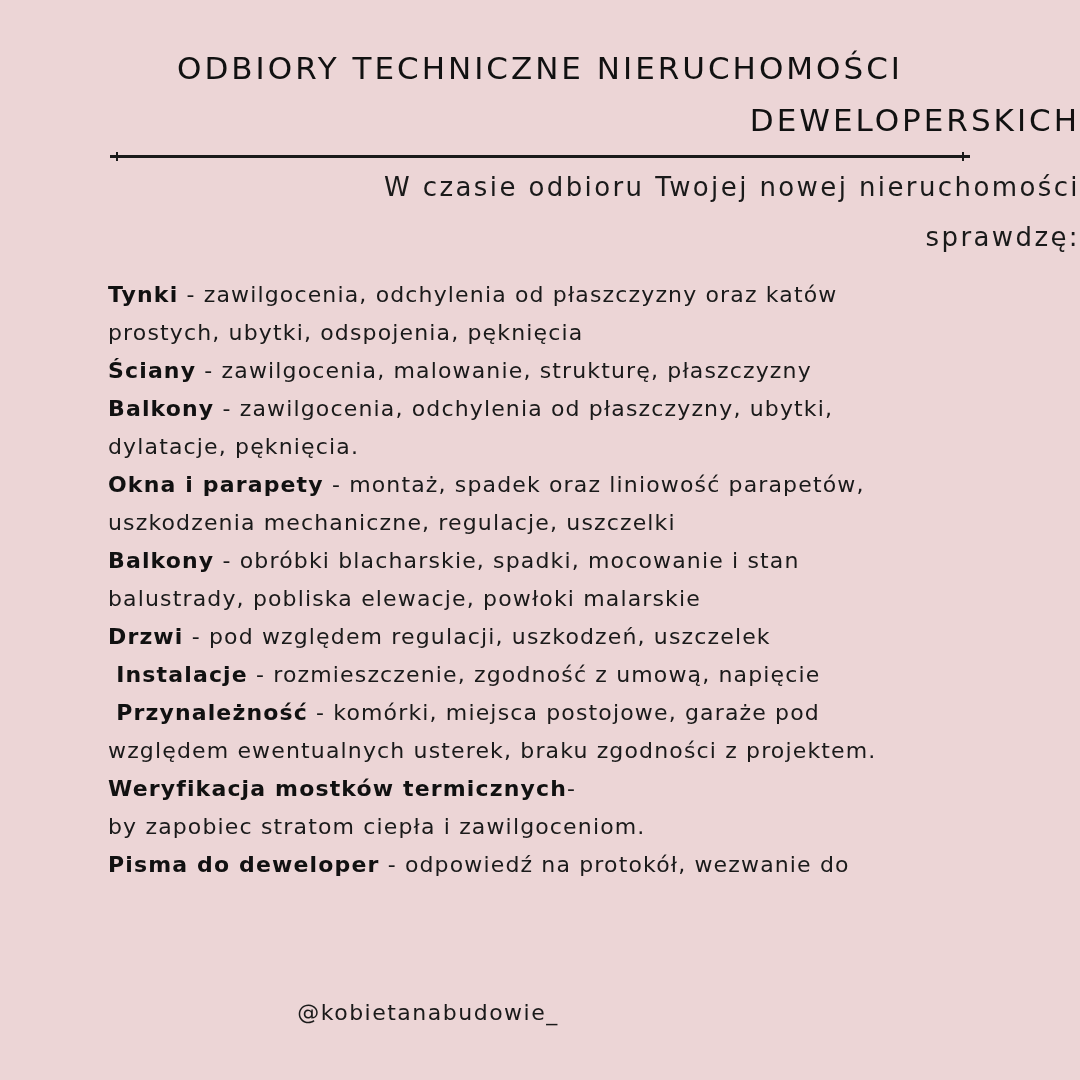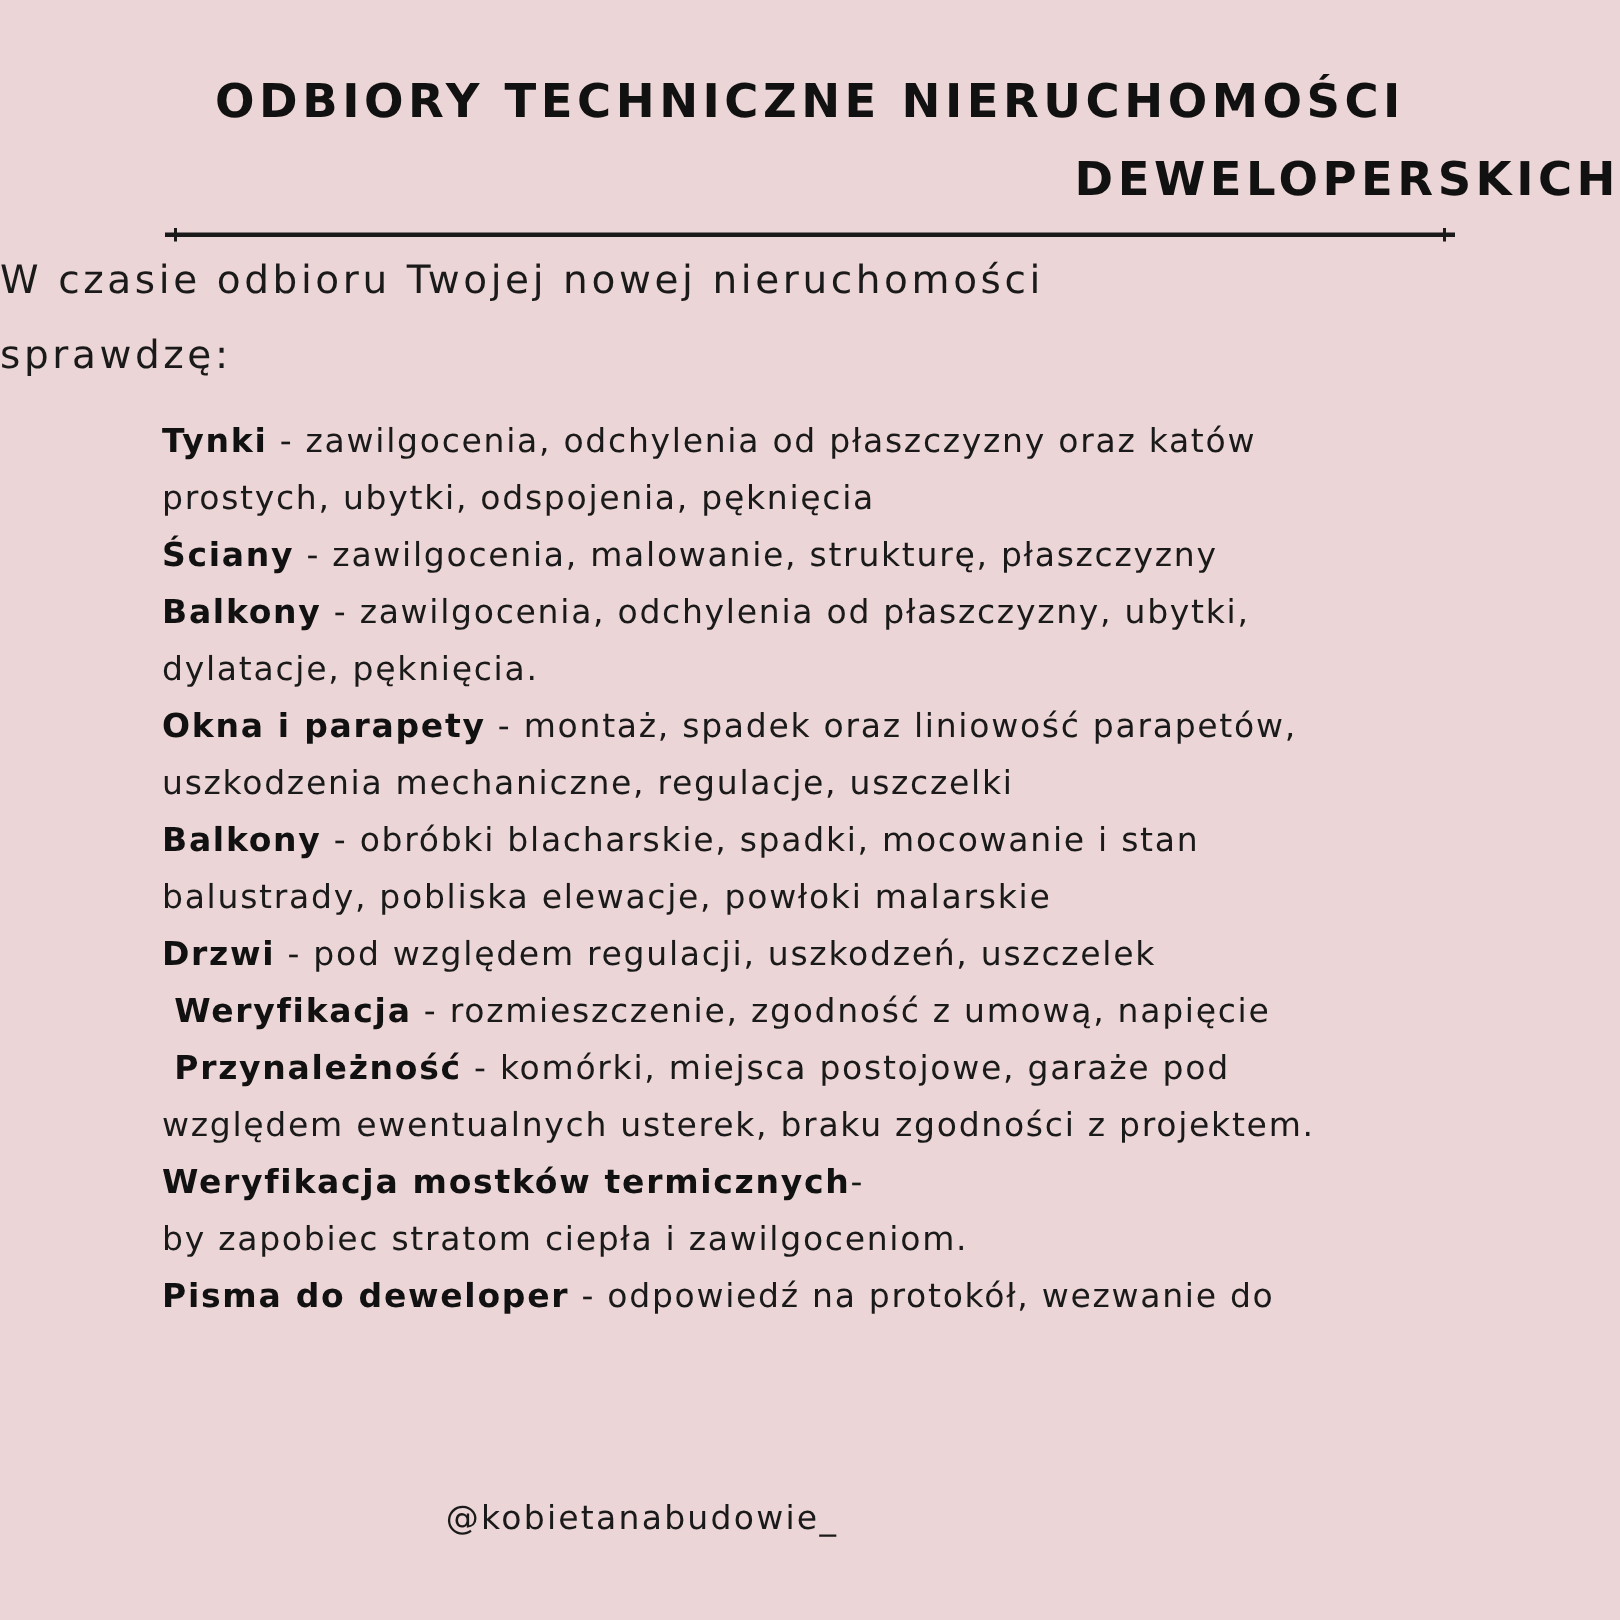--- a/index.html
+++ b/index.html
@@ -14,21 +14,21 @@
       font-family: "DejaVu Sans", sans-serif;
       position: relative;
       overflow: hidden;
     }
     .title {
       position: absolute;
       left: 0;
       width: 1080px;
       text-align: center;
       font-family: "DejaVu Sans", sans-serif;
-      font-weight: bold;
+      font-weight: normal;
       font-size: 31px;
       letter-spacing: 3px;
       color: #111111;
     }
     .title.l1 { top: 50px; }
     .title.l2 { top: 102px; text-align: right; }
     .divider {
       position: absolute;
       top: 155px;
       left: 110px;
@@ -42,21 +42,21 @@
       width: 2px;
       height: 9px;
       background: #1a1a1a;
     }
     .divider .tip.left { left: 6px; }
     .divider .tip.right { right: 6px; }
     .subtitle {
       position: absolute;
       left: 0;
       width: 1080px;
-      text-align: left;
+      text-align: right;
       font-size: 26px;
       letter-spacing: 2.4px;
       color: #1a1a1a;
     }
     .subtitle.s1 { top: 172px; }
     .subtitle.s2 { top: 222px; }
     .content {
       position: absolute;
       top: 276px;
       left: 108px;
@@ -110,21 +110,21 @@
   <div class="line">dylatacje, pęknięcia.</div>
 
   <div class="line"><b>Okna i parapety</b><span> - </span><span>montaż, spadek oraz liniowość parapetów,</span></div>
   <div class="line">uszkodzenia mechaniczne, regulacje, uszczelki</div>
 
   <div class="line"><b>Balkony</b><span> - </span><span>obróbki blacharskie, spadki, mocowanie i stan</span></div>
   <div class="line">balustrady, pobliska elewacje, powłoki malarskie</div>
 
   <div class="line"><b>Drzwi</b><span> - </span><span>pod względem regulacji, uszkodzeń, uszczelek</span></div>
 
-  <div class="line"> <b>Weryfikacja</b><span> - </span><span>rozmieszczenie, zgodność z umową, napięcie</span></div>
+  <div class="line"> <b>Instalacje</b><span> - </span><span>rozmieszczenie, zgodność z umową, napięcie</span></div>
 
   <div class="line"> <b>Przynależność</b><span> - </span><span>komórki, miejsca postojowe, garaże pod</span></div>
   <div class="line">względem ewentualnych usterek, braku zgodności z projektem.</div>
 
   <div class="line"><b>Weryfikacja mostków termicznych</b><span>-</span><span></span></div>
   <div class="line">by zapobiec stratom ciepła i zawilgoceniom.</div>
 
   <div class="line"><b>Pisma do deweloper</b><span> - </span><span>odpowiedź na protokół, wezwanie do</span></div>
 </div>
 

